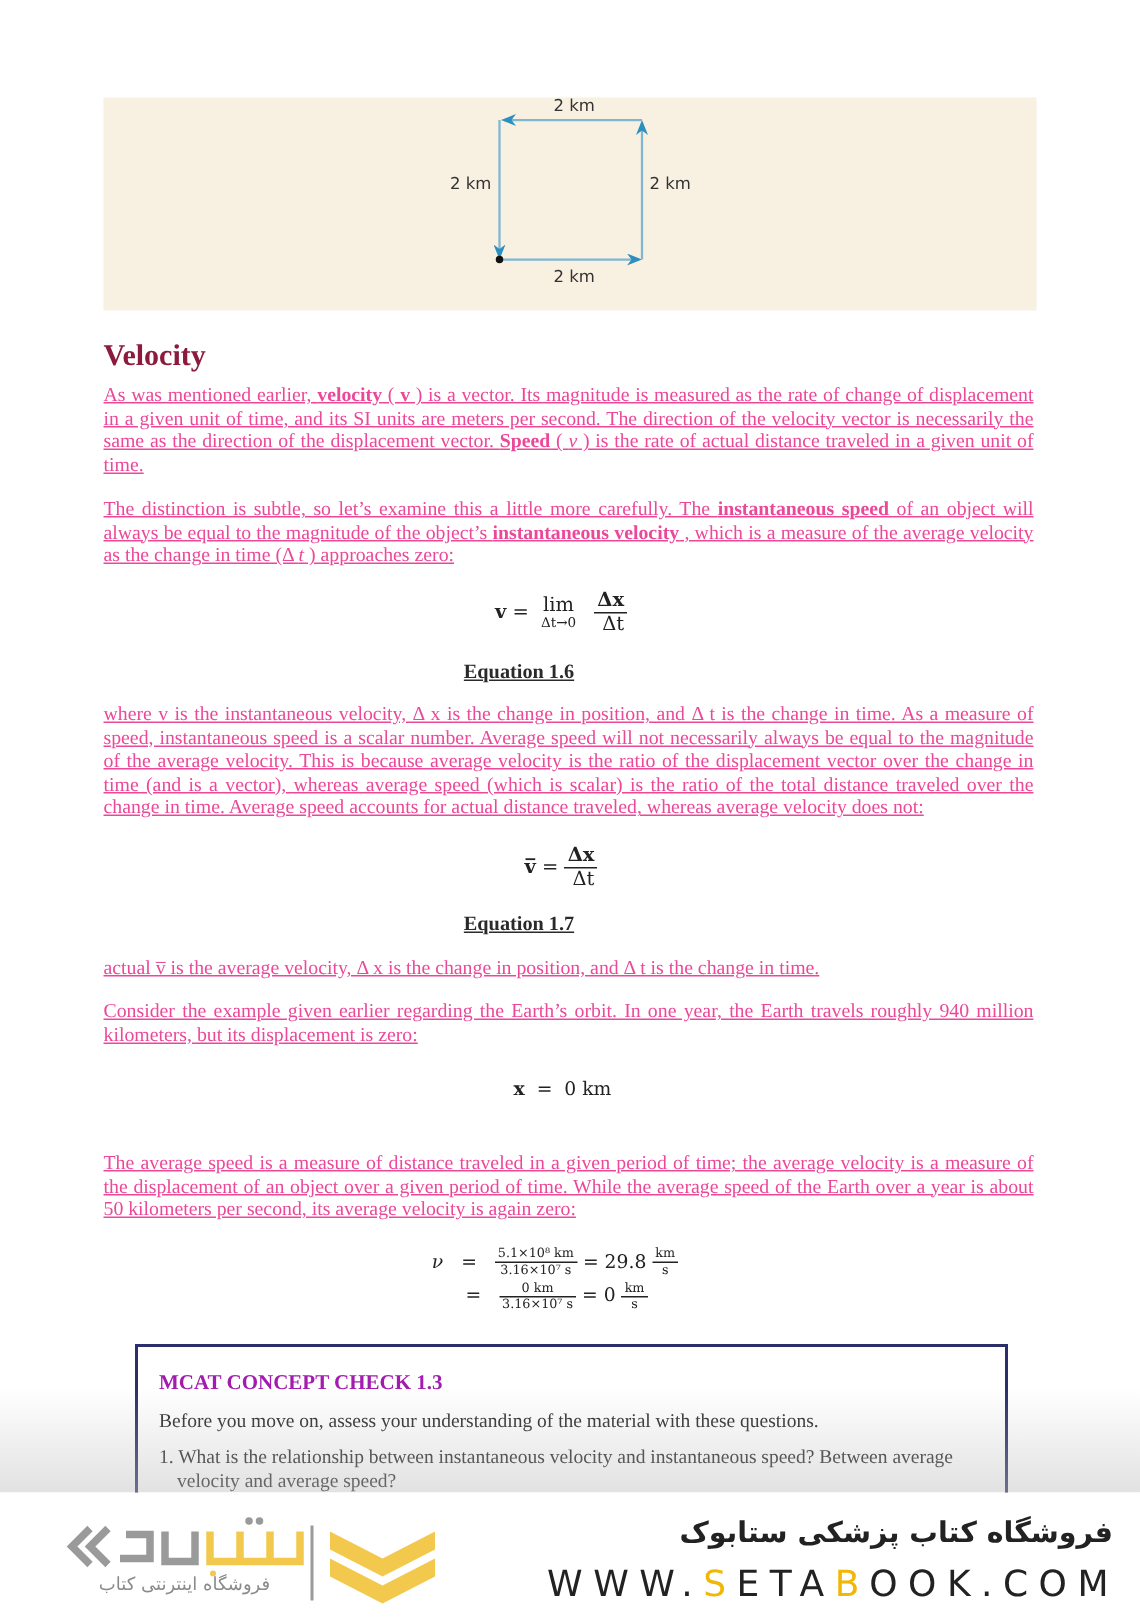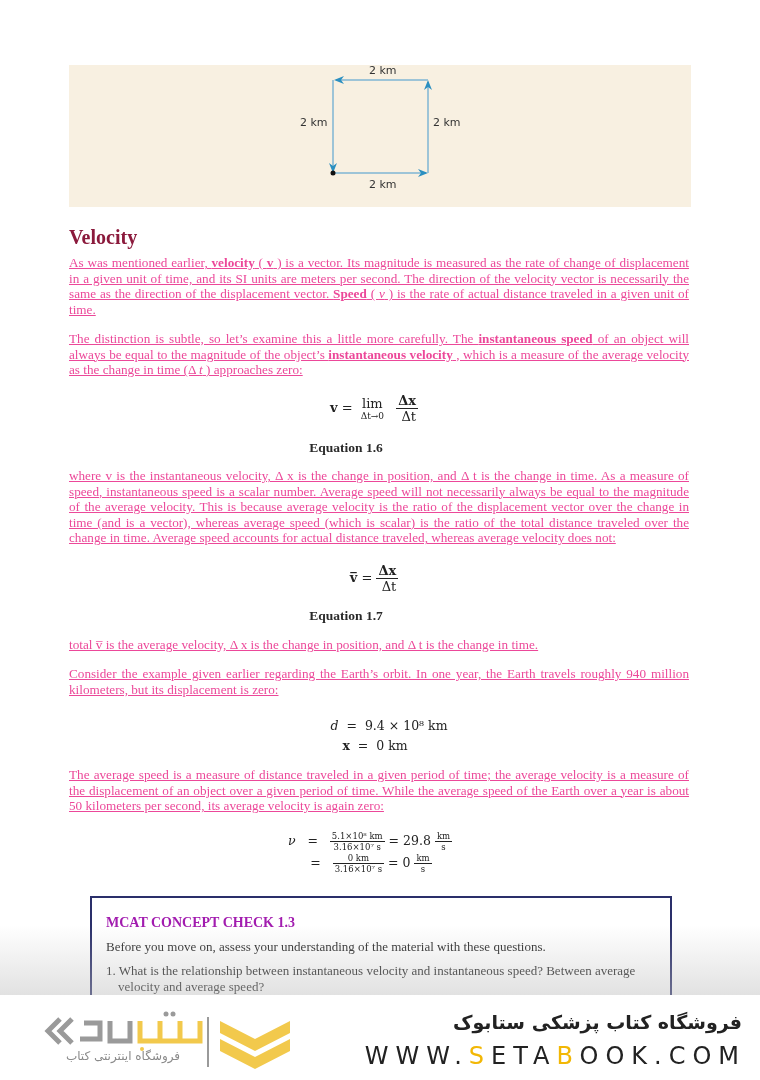--- a/index.html
+++ b/index.html
@@ -25,21 +25,21 @@
   .para {
     position: absolute; left: 69px; width: 620px; margin: 0;
     font-size: 13.2px; line-height: 15.6px; color: #ec4899; text-align: justify; text-decoration: underline;
   }
   .eq {
     position: absolute; left: 0; width: 748px; text-align: center;
     font-family: "DejaVu Serif", serif; font-size: 13px; color: #222;
   }
   .eq-caption {
     position: absolute; left: 0; width: 692px; text-align: center;
-    font-size: 13.5px; font-weight: bold; color: #2a2a2a;
+    font-size: 13.5px; font-weight: bold; color: #2a2a2a; text-decoration: underline;
   }
   .frac { display: inline-block; vertical-align: middle; text-align: right; }
   .frac .num { display: block; border-bottom: 1px solid #222; padding: 0 2px; }
   .frac .den { display: block; padding: 0 2px; }
   .lim { display: inline-block; vertical-align: middle; text-align: center; margin: 0 8px 0 4px; }
   .lim .sub { display: block; font-size: 9px; }
   .b { font-weight: bold; }
   .i { font-style: italic; }
   .small-frac { display: inline-block; vertical-align: middle; text-align: center; font-size: 8.5px; line-height: 10px; }
   .small-frac .num { display: block; border-bottom: 1px solid #222; padding: 0 2px; }
@@ -120,26 +120,25 @@
 
 <p class="para" style="top:468px;">where v is the instantaneous velocity, Δ x is the change in position, and Δ t is the change in time. As a measure of speed, instantaneous speed is a scalar number. Average speed will not necessarily always be equal to the magnitude of the average velocity. This is because average velocity is the ratio of the displacement vector over the change in time (and is a vector), whereas average speed (which is scalar) is the ratio of the total distance traveled over the change in time. Average speed accounts for actual distance traveled, whereas average velocity does not:</p>
 
 <div class="eq" style="top:563px;">
   <span class="b">v̅</span>
   <span>=</span>
   <span class="frac"><span class="num b">Δx</span><span class="den">Δt</span></span>
 </div>
 <div class="eq-caption" style="top:608px;">Equation 1.7</div>
 
-<p class="para" style="top:637px;">total v̅ is the average velocity, Δ x is the change in position, and Δ t is the change in time.</p>
+<p class="para" style="top:637px;">actual v̅ is the average velocity, Δ x is the change in position, and Δ t is the change in time.</p>
 
 <p class="para" style="top:666px;">Consider the example given earlier regarding the Earth’s orbit. In one year, the Earth travels roughly 940 million kilometers, but its displacement is zero:</p>
 
 <div class="eq" style="top:716px; font-size:12.5px; line-height:20px;">
-  <div style="margin-left:30px;"><span class="i">d</span> &nbsp;<span>=</span>&nbsp; <span>9.4 × 10⁸  km</span></div>
   <div style="margin-left:2px;"><span class="b">x</span> &nbsp;<span>=</span>&nbsp; <span>0 km</span></div>
 </div>
 
 <p class="para" style="top:767px;">The average speed is a measure of distance traveled in a given period of time; the average velocity is a measure of the displacement of an object over a given period of time. While the average speed of the Earth over a year is about 50 kilometers per second, its average velocity is again zero:</p>
 
 <div class="eq" style="top:830px; font-size:12.5px; line-height:22px;">
   <div style="margin-left:-8px;">
     <span class="i">ν</span> &nbsp;&nbsp;<span>=</span>&nbsp;&nbsp;
     <span class="small-frac"><span class="num">5.1×10⁸ km</span><span class="den">3.16×10⁷ s</span></span>
     <span>= 29.8</span>

